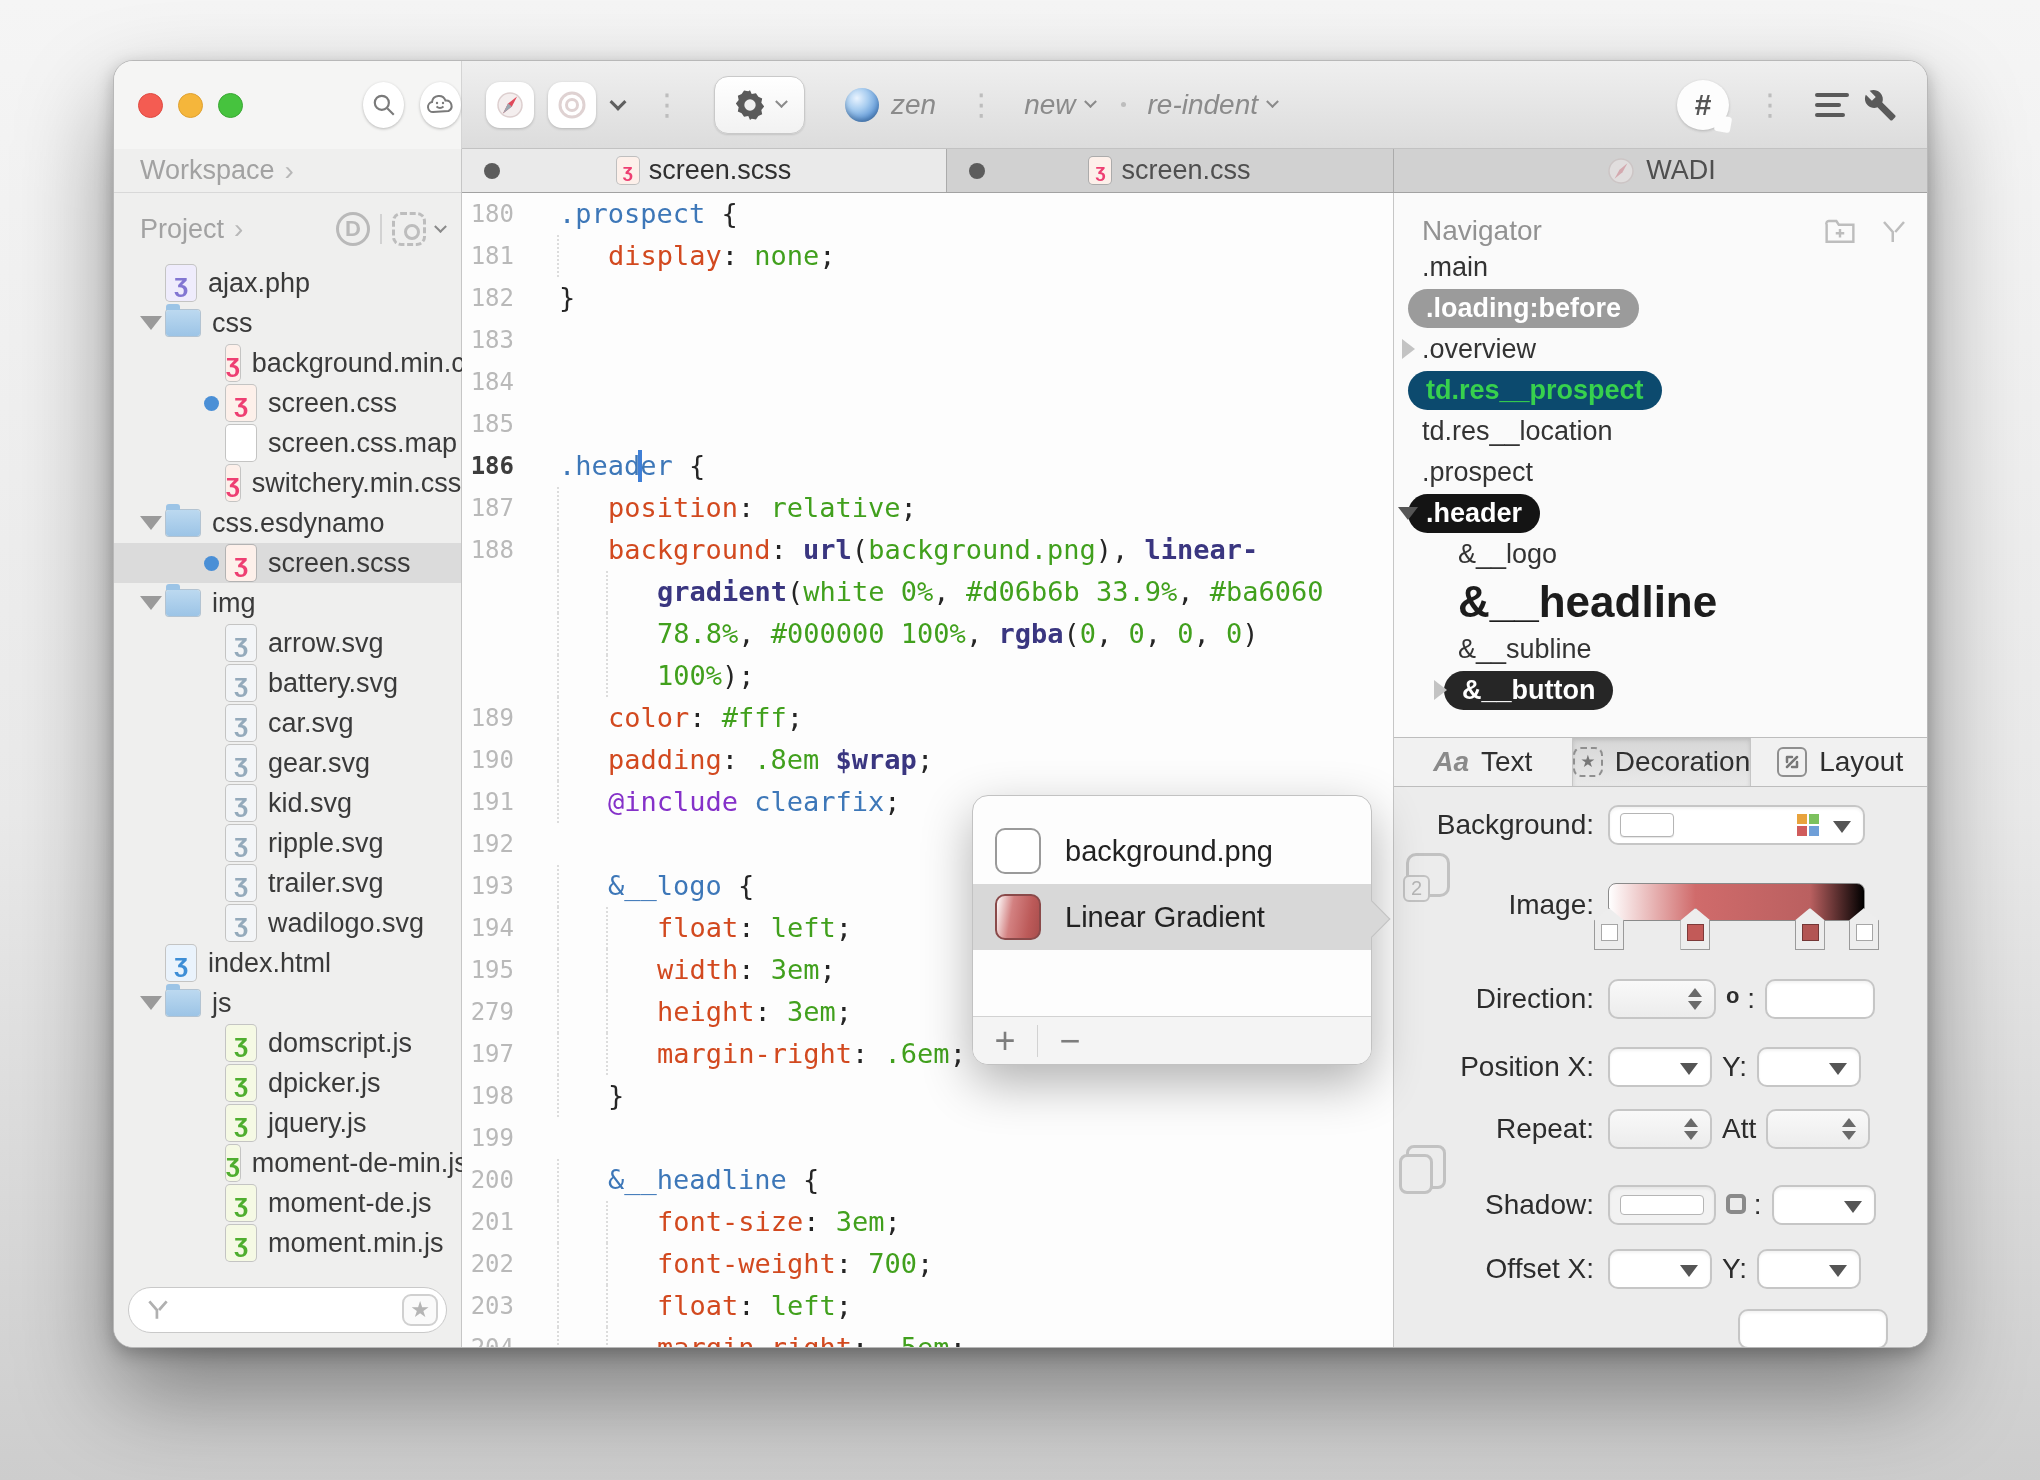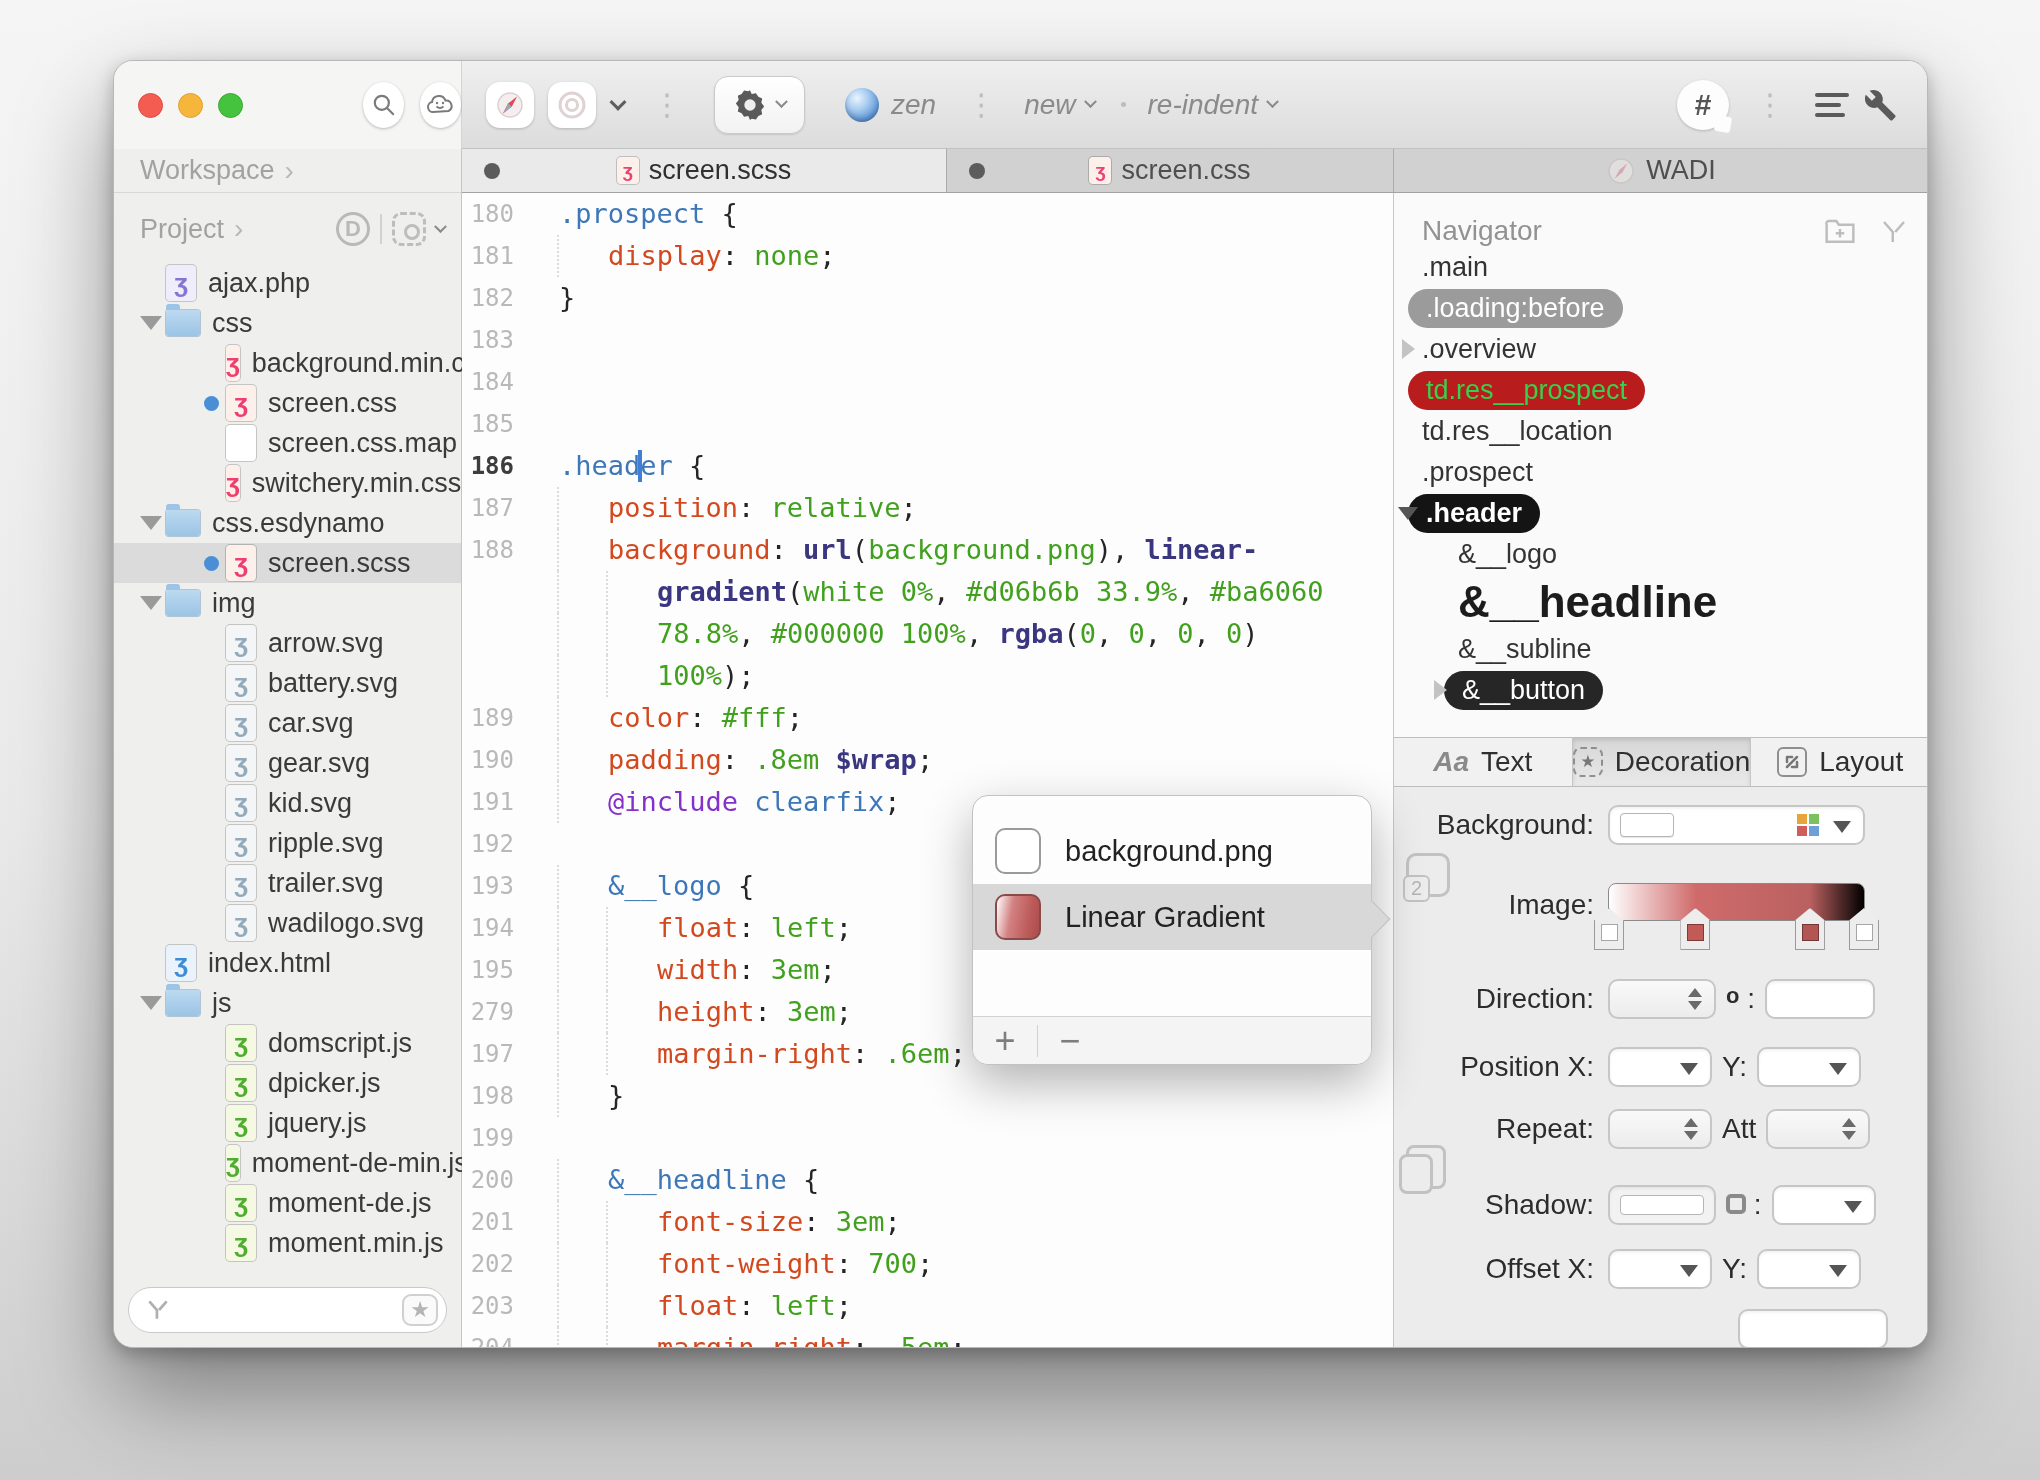--- a/index.html
+++ b/index.html
@@ -166,23 +166,23 @@
   .nav-title { color:#929292; font-size:28px; }
   .nav-hicons { margin-left:auto; display:flex; gap:22px; }
   .nav-hicons svg { stroke:#bdbdbd; fill:none; stroke-width:2; }
   .nav-list { height:546px; overflow:hidden; padding-top:0px; }
   .nitem { display:flex; align-items:center; height:41px; padding-left:28px; font-size:27px; color:#333; position:relative; }
   .nitem.big { height:54px; font-size:44px; font-weight:bold; color:#1c1c1c; }
   .nitem.ind1 { padding-left:64px; }
   .nitem .tri-r { position:absolute; left:8px; width:0; height:0; border-top:10px solid transparent; border-bottom:10px solid transparent; border-left:13px solid #c3c3c3; }
   .nitem .tri-d-dark { position:absolute; left:4px; width:0; height:0; border-left:10px solid transparent; border-right:10px solid transparent; border-top:13px solid #555; }
   .nitem.ind1 .tri-r { left:40px; }
-  .pill { display:inline-flex; align-items:center; height:39px; padding:0 18px; border-radius:20px; margin-left:-14px; }
+  .pill { display:inline-flex; align-items:center; height:39px; padding:0 18px; border-radius:20px; margin-left:-14px;font-weight:bold; }
   .pill.gray { background:#9b9b9b; color:#fff; }
-  .pill.darkgreen { background:#b91c1c; color:#37d14d; }
+  .pill.darkgreen { background:#0c4a6e; color:#37d14d; }
   .pill.black { background:#141414; color:#fff; font-weight:bold; }
   .pill.dark { background:#262626; color:#fff; }
   .insp-tabs { height:56px; display:flex; border-top:1px solid #bdbdbd; border-bottom:1px solid #bdbdbd; background:#f1f1f1; }
   .itab { flex:1; display:flex; align-items:center; justify-content:center; gap:12px; font-size:28px; color:#2f2f2f; border-right:1px solid #c6c6c6; }
   .itab:last-child { border-right:none; }
   .itab.active { background:linear-gradient(180deg,#d6d6d6,#e9e9e9); box-shadow:inset 0 2px 4px rgba(0,0,0,.12); }
   .aa-ic { font-size:28px; color:#8a8a8a; font-weight:bold; font-style:italic; }
   .deco-ic { width:30px; height:30px; border:2px dashed #8f8f8f; border-radius:8px; color:#777; font-size:17px; display:flex; align-items:center; justify-content:center; }
   .lay-ic { width:30px; height:30px; border:2px solid #8f8f8f; border-radius:6px; display:flex; align-items:center; justify-content:center; }
   .lay-ic svg { stroke:#777; stroke-width:2.5; fill:none; }

